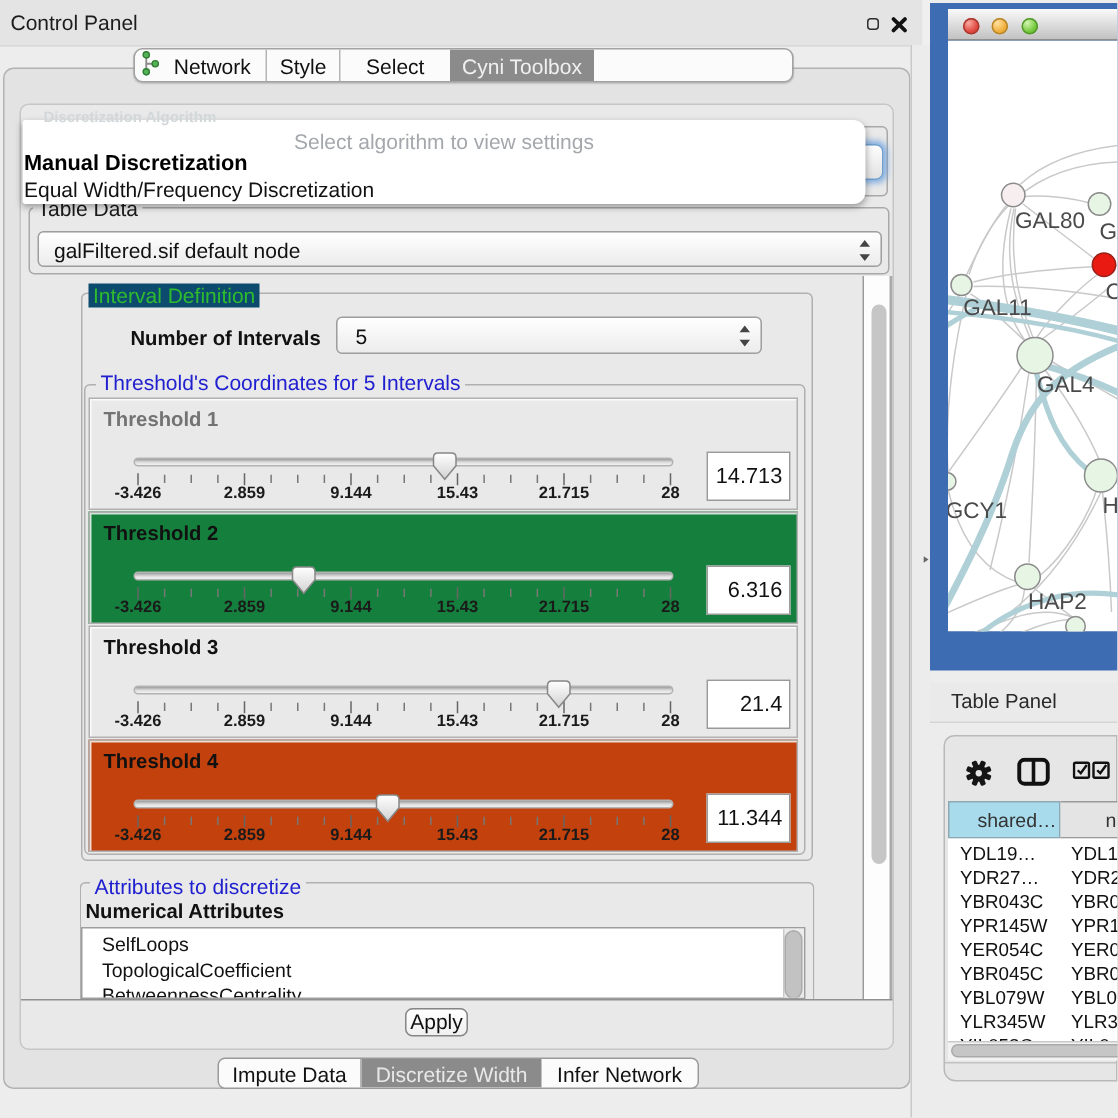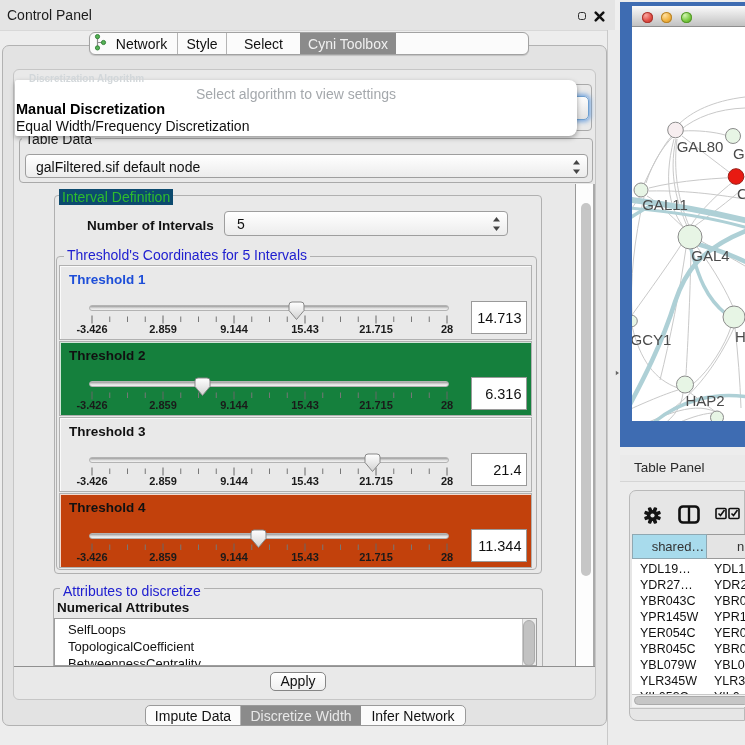--- a/index.html
+++ b/index.html
@@ -59,21 +59,21 @@
     <svg class="a" style="right:6px;top:4px;" width="9" height="16">
       <path d="M4.5 1 L8 5.5 L1 5.5 Z" fill="#444"></path>
       <path d="M4.5 15 L8 10.5 L1 10.5 Z" fill="#444"></path>
     </svg>
   </div>
 
   <div class="a" style="left:56px;top:256px;width:480.5px;height:314px;border:1px solid #b0b0b0;border-radius:4px;box-sizing:border-box;"></div>
   <div class="a" style="left:64px;top:247px;background:#e9e9e9;padding:0 3px;font-size:14px;color:#2020d0;">Threshold's Coordinates for 5 Intervals</div>
 
   <div class="a" style="left:59px;top:265px;width:472.5px;height:75px;border:1px solid #b0b0b0;background:#e9e9e9;box-sizing:border-box;box-shadow:inset 1px 1px 0 rgba(255,255,255,0.8);">
-    <div class="a" style="left:9px;top:6px;font-size:13.5px;font-weight:bold;color:#1d4ed8;">Threshold 1</div>
+    <div class="a" style="left:9px;top:6px;font-size:13.5px;font-weight:bold;color:#737373;">Threshold 1</div>
     <div class="a" style="left:29px;top:39px;width:358px;height:4px;border-radius:3px;background:linear-gradient(#9d9d9d,#dedede 55%,#f2f2f2);border:1px solid #b3b3b3;"></div>
     <svg class="a" style="left:28px;top:49px;" width="362" height="10">
       <line x1="4.00" y1="0.5" x2="4.00" y2="8.5" stroke="#666" stroke-width="1"></line>
       <line x1="21.75" y1="1.5" x2="21.75" y2="7" stroke="#777" stroke-width="1"></line>
       <line x1="39.50" y1="1.5" x2="39.50" y2="7" stroke="#777" stroke-width="1"></line>
       <line x1="57.25" y1="1.5" x2="57.25" y2="7" stroke="#777" stroke-width="1"></line>
       <line x1="75.00" y1="0.5" x2="75.00" y2="8.5" stroke="#666" stroke-width="1"></line>
       <line x1="92.75" y1="1.5" x2="92.75" y2="7" stroke="#777" stroke-width="1"></line>
       <line x1="110.50" y1="1.5" x2="110.50" y2="7" stroke="#777" stroke-width="1"></line>
       <line x1="128.25" y1="1.5" x2="128.25" y2="7" stroke="#777" stroke-width="1"></line>
@@ -245,21 +245,21 @@
     <div style="padding-left:13px;padding-top:2px;font-size:13px;color:#111;line-height:17.2px;">SelfLoops<br>TopologicalCoefficient<br>BetweennessCentrality</div>
     <div class="a" style="right:0px;top:0px;width:14px;height:48px;background:#ececec;border-left:1px solid #c9c9c9;box-sizing:border-box;"></div>
     <div class="a" style="right:1px;top:1px;width:12px;height:46px;background:#c2c2c2;border:1px solid #ababab;border-radius:6px;box-sizing:border-box;"></div>
   </div>
 
   <div class="a" style="left:574.5px;top:184px;width:20.5px;height:482px;background:#fdfdfd;border-left:1px solid #9a9a9a;border-right:2px solid #aaaaaa;box-sizing:border-box;"></div>
   <div class="a" style="left:580.5px;top:203px;width:10px;height:373px;background:#c6c6c6;border-radius:5px;"></div>
 
   <div class="a" style="left:14px;top:666px;width:581px;height:1px;background:#909090;"></div>
 
-  <div class="a" style="left:270px;top:672px;width:56px;height:19px;background:linear-gradient(#ffffff,#f0f0f0);border:1px solid #868686;border-radius:5px;box-sizing:border-box;text-align:center;font-size:14px;color:#111;line-height:17px;">Apply</div>
+  <div class="a" style="left:270px;top:672px;width:42px;height:19px;background:linear-gradient(#ffffff,#f0f0f0);border:1px solid #868686;border-radius:5px;box-sizing:border-box;text-align:center;font-size:14px;color:#111;line-height:17px;">Apply</div>
 
   <div class="a" style="left:145px;top:705px;width:321px;height:21px;background:#fbfbfb;border:1px solid #9a9a9a;border-radius:5px;box-sizing:border-box;display:flex;overflow:hidden;font-size:14px;color:#111;">
     <div class="seg" style="width:95px;border-right:1px solid #b5b5b5;box-sizing:border-box;">Impute Data</div>
     <div class="seg" style="width:120px;background:#8b8b8b;color:#e8e8e8;">Discretize Width</div>
     <div class="seg" style="flex:1;">Infer Network</div>
   </div>
 
   <div class="a" style="left:607px;top:30px;width:13px;height:715px;background:#ececec;border-left:1px solid #c9c9c9;box-sizing:border-box;"></div>
   <div class="a" style="left:615px;top:0;width:5px;height:30px;background:#efefef;"></div>
   <svg class="a" style="left:615px;top:370px;" width="5" height="6">

